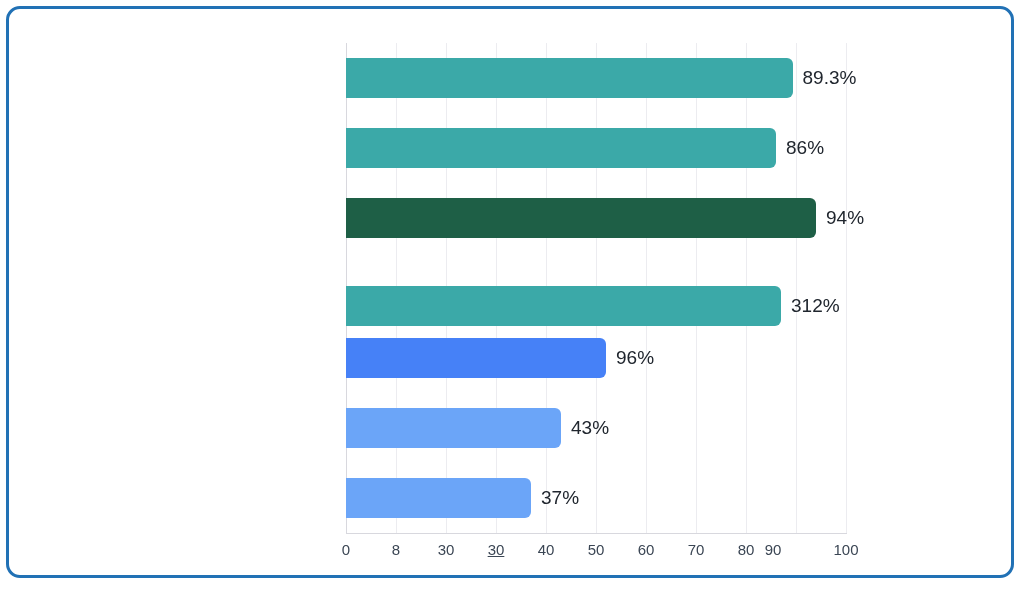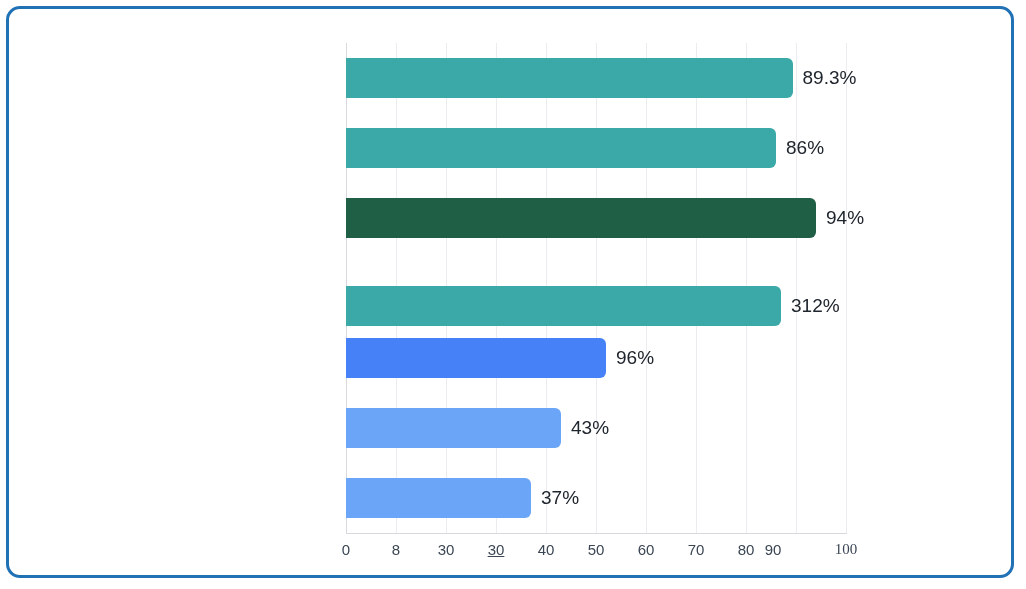--- a/index.html
+++ b/index.html
@@ -154,16 +154,16 @@
       <div class="tick-label" style="left: 0px;">0</div>
       <div class="tick-label" style="left: 50px;">8</div>
       <div class="tick-label" style="left: 100px;">30</div>
       <div class="tick-label" style="left: 150px; text-decoration: underline;">30</div>
       <div class="tick-label" style="left: 200px;">40</div>
       <div class="tick-label" style="left: 250px;">50</div>
       <div class="tick-label" style="left: 300px;">60</div>
       <div class="tick-label" style="left: 350px;">70</div>
       <div class="tick-label" style="left: 400px;">80</div>
       <div class="tick-label" style="left: 427px;">90</div>
-      <div class="tick-label" style="left: 500px; font-family: Liberation Serif, serif;">100</div>
+      <div class="tick-label" style="left: 500px;">100</div>
     </div>
 
 </div>
 
 </body></html>

